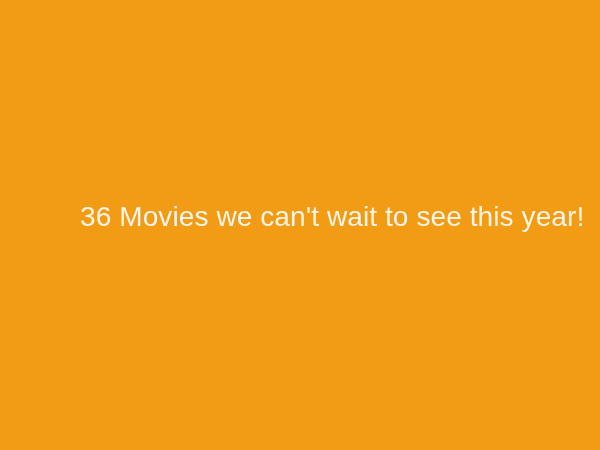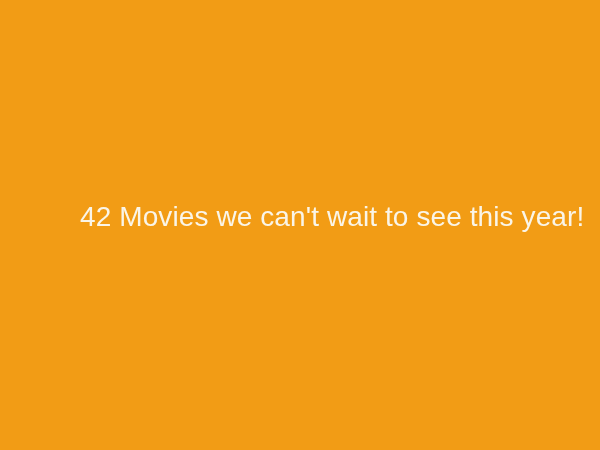--- a/index.html
+++ b/index.html
@@ -55,17 +55,17 @@
     -webkit-font-smoothing: antialiased;
   }
 </style>
 </head>
 <body>
 
 <div id="headline-card">
 
   <div id="headline-block">
 
-    <h1 id="headline-text">42 Movies we can't wait to see this year!</h1>
+    <h1 id="headline-text">36 Movies we can't wait to see this year!</h1>
 
   </div>
 
 </div>
 
 </body></html>

